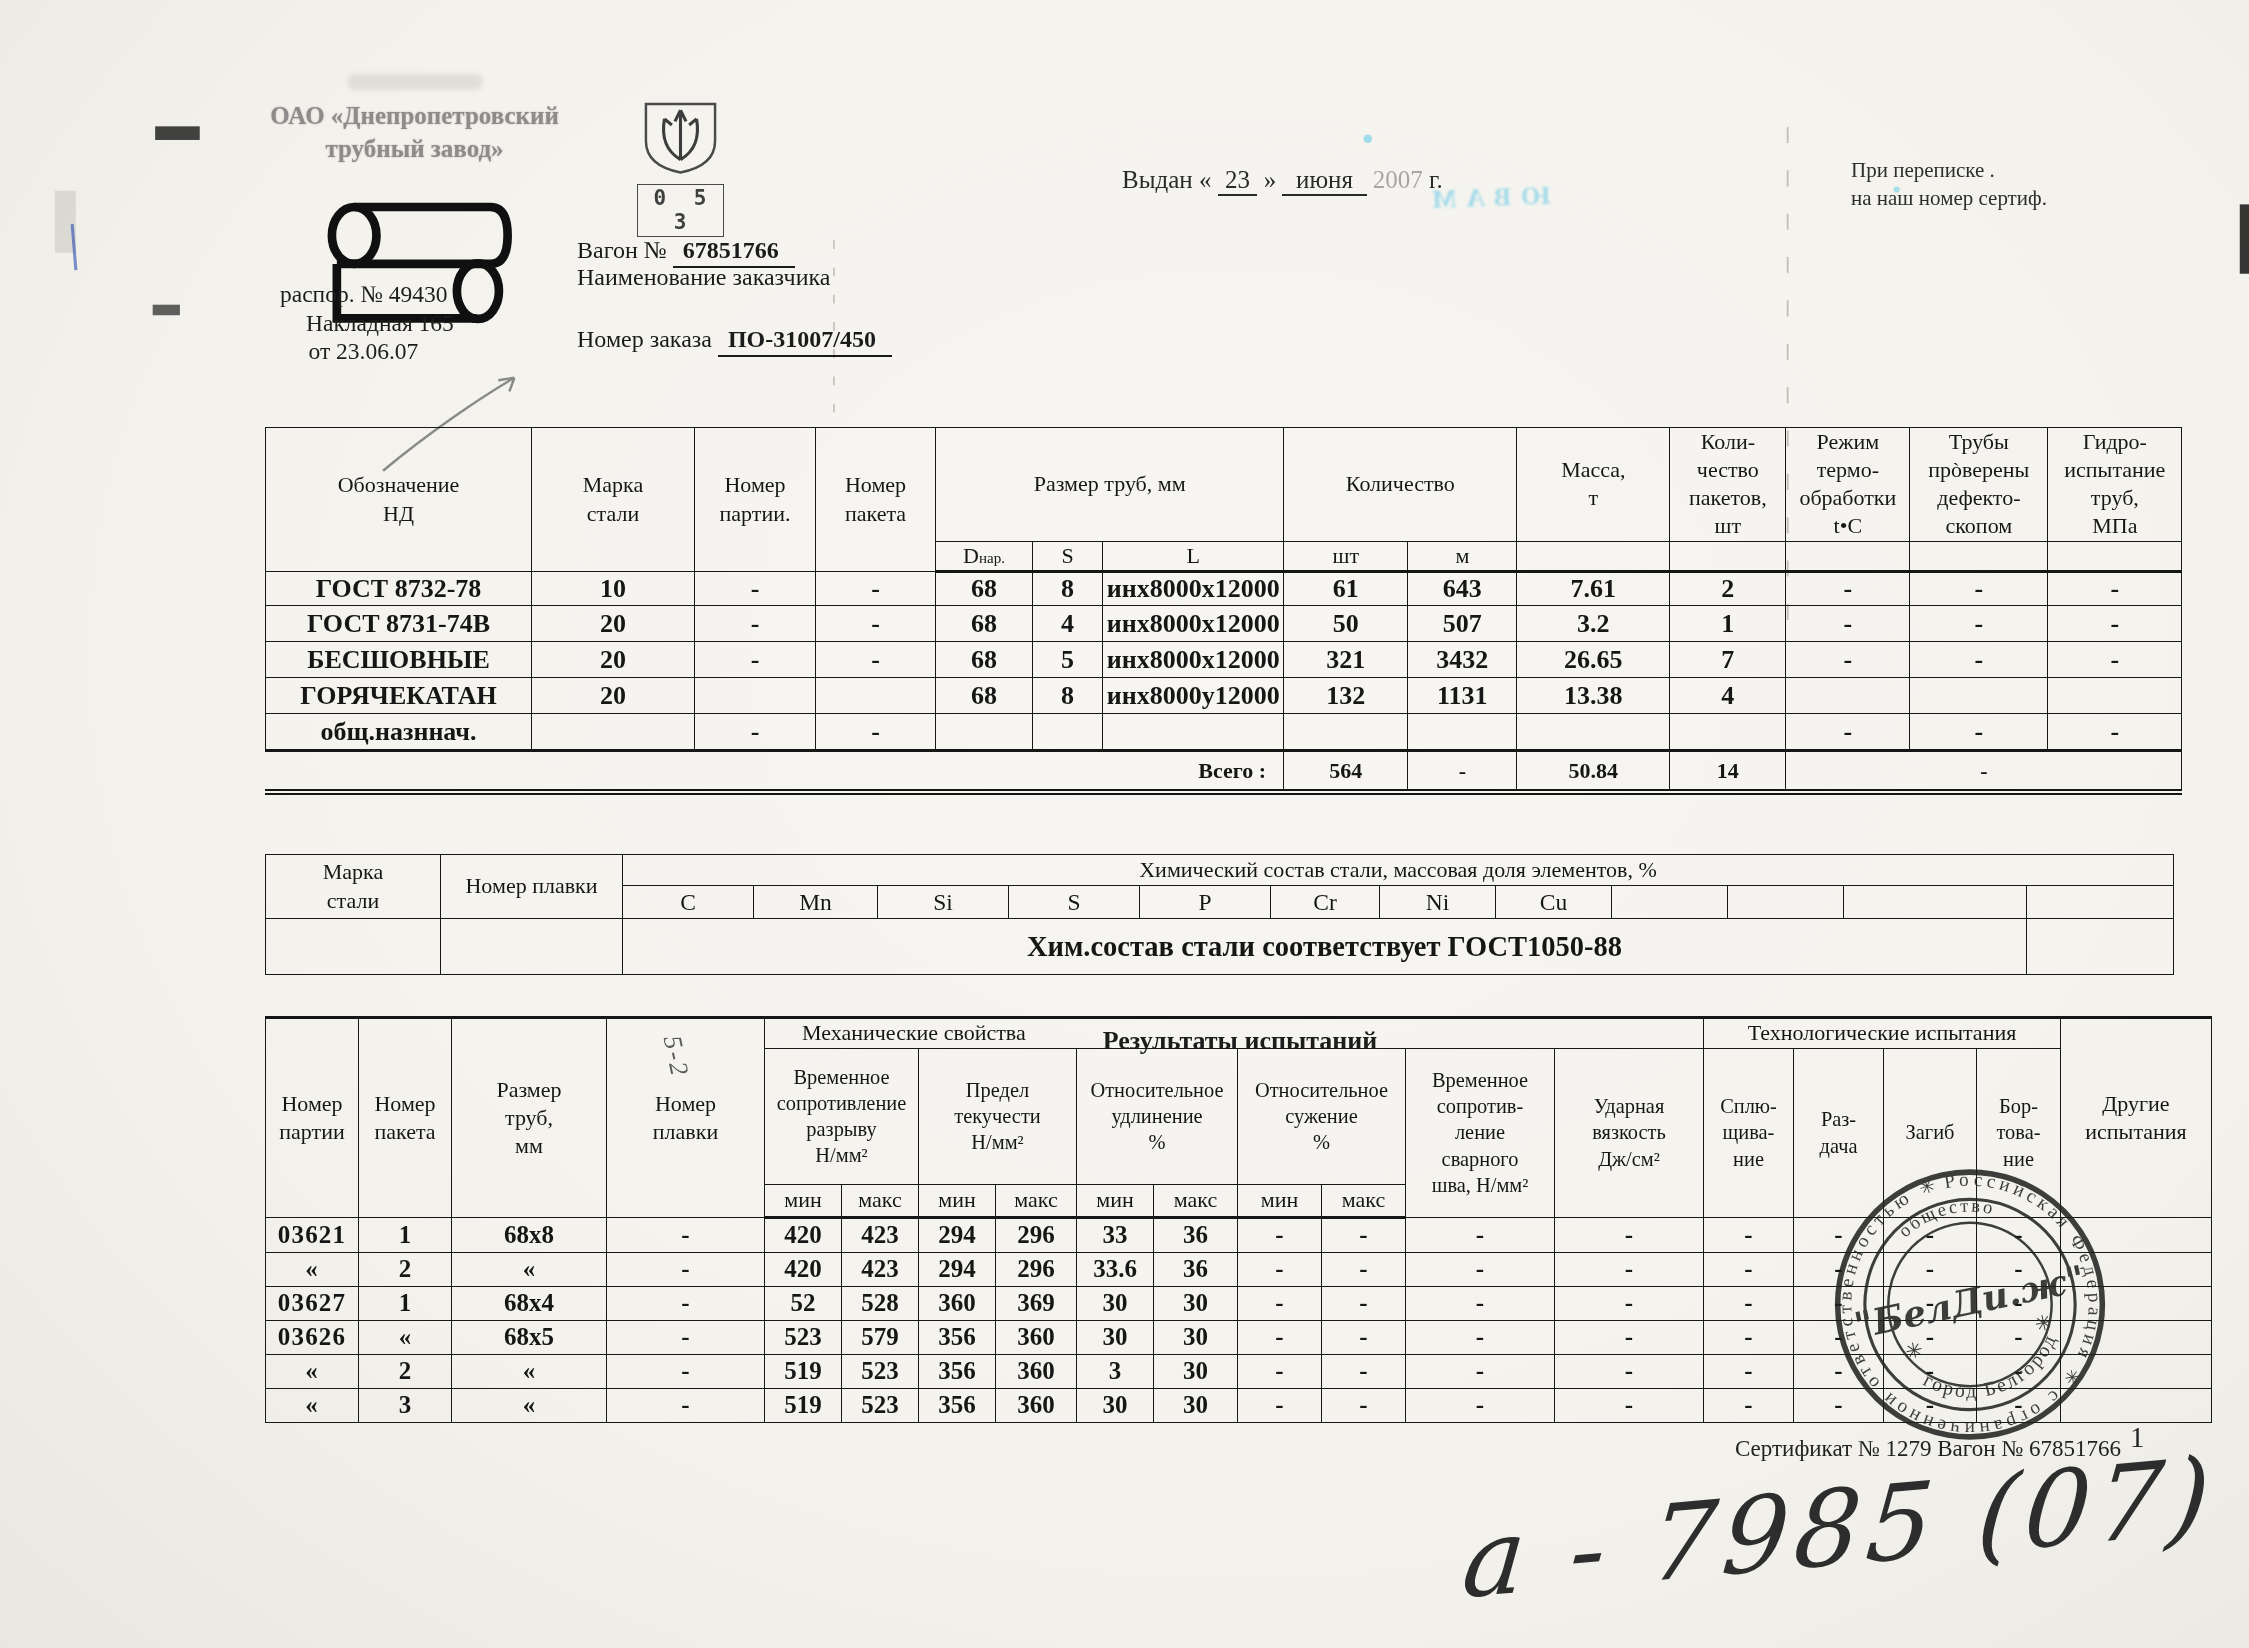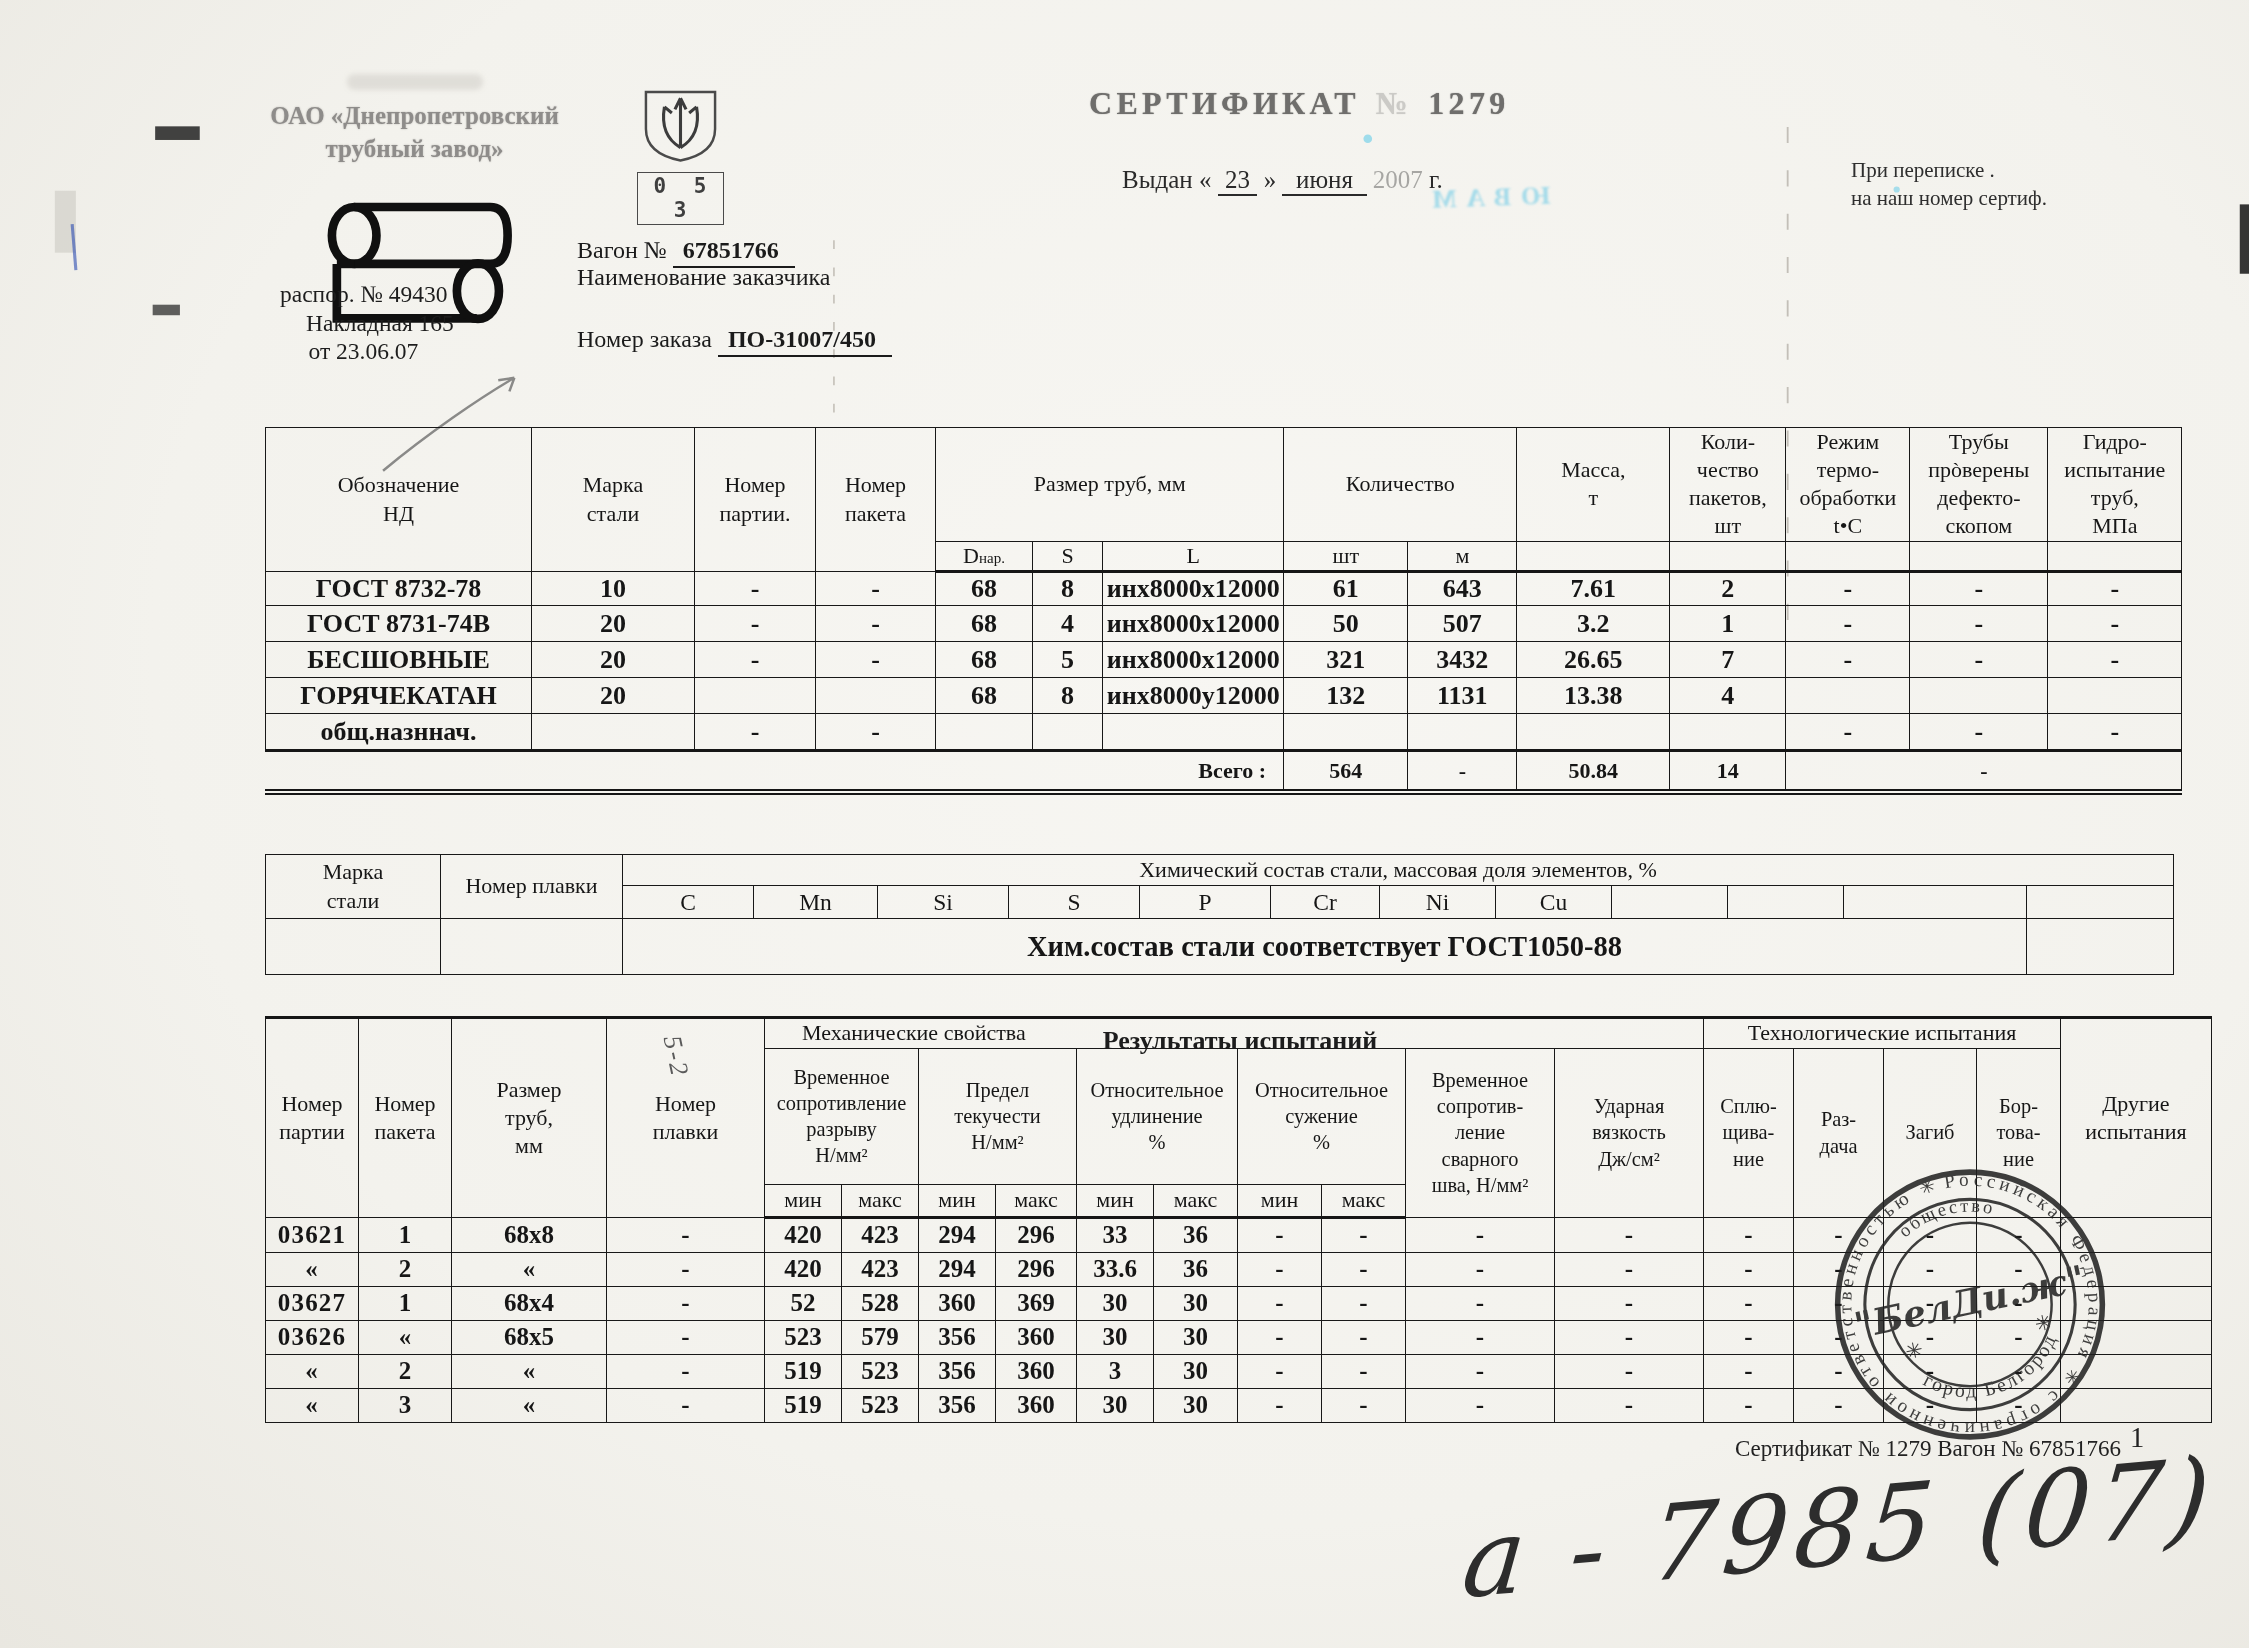--- a/index.html
+++ b/index.html
@@ -5,21 +5,21 @@
   html,body{margin:0;padding:0;background:#d8d6d0;}
   #page{position:relative;width:2250px;height:1648px;overflow:hidden;
         background:radial-gradient(ellipse at 55% 40%, #f7f6f2 0%, #f3f2ed 62%, #e9e7e0 100%);
         font-family:"Liberation Serif","DejaVu Serif",serif;color:#161616;}
   .abs{position:absolute;}
 
   
   .org{left:247px;top:100px;width:335px;text-align:center;font-size:25px;line-height:1.3;
        color:#8e8c8a;text-shadow:0 0 1.9px #b5b3ae;font-weight:600;}
   .smudge{left:347px;top:74px;width:136px;height:16px;background:#c9c6c0;opacity:.45;border-radius:7.4px;filter:blur(2.5px);}
-  .emblem{left:637px;top:88px;width:87px;text-align:center;}
+  .emblem{left:637px;top:100px;width:87px;text-align:center;}
   .emblem-code{display:inline-block;margin-top:6.2px;border:1.9px solid #4a4a4a;color:#3f3f3f;
        font-size:21px;font-weight:700;letter-spacing:7.4px;padding:1.2px 3.7px 1.2px 10px;font-family:"DejaVu Sans Mono","Liberation Mono",monospace;}
   .pipes{left:322px;top:197px;}
   .dispatch{left:280px;top:280px;font-size:23.5px;line-height:1.22;color:#1d1d1d;}
   .dispatch .l2{margin-left:26px;}
   .dispatch .l3{margin-left:28.5px;}
   .wagon-block{left:577px;top:237px;font-size:24px;color:#1b1b1b;}
   .wagon-block .row{margin-bottom:0;}
   .uline{border-bottom:2.5px solid #1b1b1b;padding:0 16px 2.5px 10px;}
   .wagon-num{font-weight:600;}
@@ -131,23 +131,20 @@
       <span>Вагон №</span>
       <span class="uline wagon-num">67851766</span>
     </div>
     <div class="row customer">Наименование заказчика</div>
     <div class="row order">
       <span>Номер заказа</span>
       <span class="uline order-num">ПО-31007/450</span>
     </div>
   </div>
 
-  <div class="abs title">
-    <span>СЕРТИФИКАТ</span><span class="no">№</span><span>1279</span>
-  </div>
 
   <div class="abs issued">
     <span>Выдан «</span>
     <span class="day">23</span>
     <span>»</span>
     <span class="month">июня</span>
     <span class="year">2007</span>
     <span>г.</span>
   </div>
 

